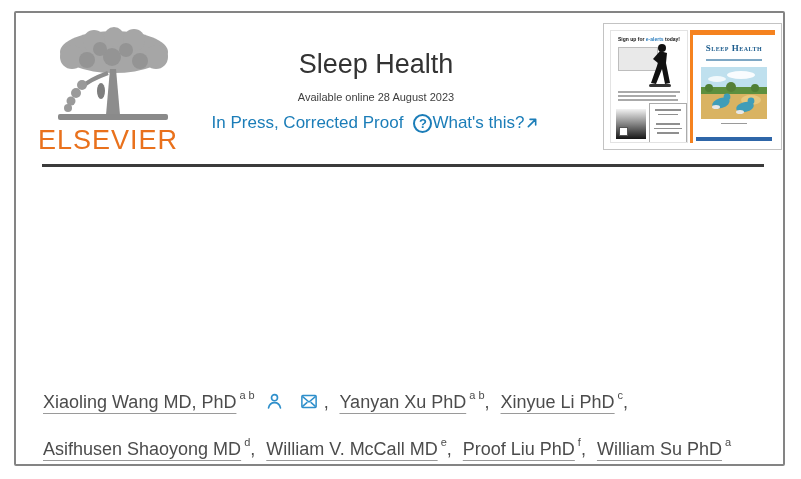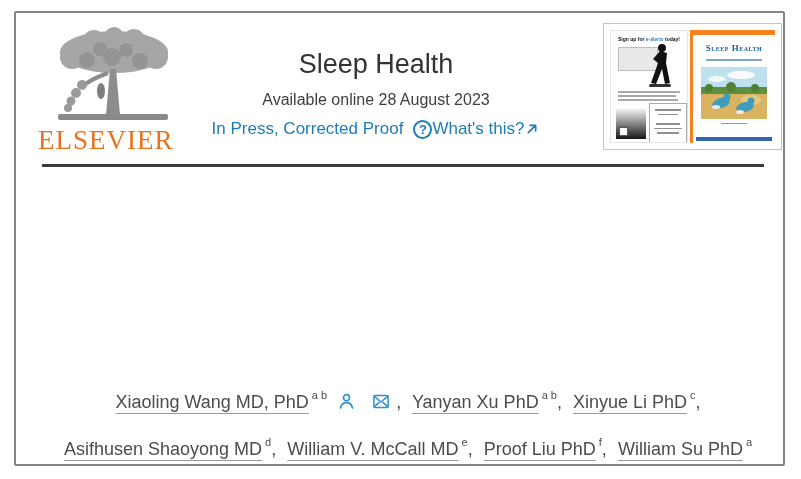--- a/index.html
+++ b/index.html
@@ -4,27 +4,27 @@
 <style>
   html,body{margin:0;padding:0;background:#fff;}
   .canvas{position:relative;width:801px;height:479px;background:#fff;
     font-family:"Liberation Sans",sans-serif;overflow:hidden;}
   .frame{position:absolute;left:14px;top:11px;width:771px;height:455px;
     border:2px solid #848484;border-radius:2px;background:#fff;box-sizing:border-box;}
 
   
   .publisher{position:absolute;left:22px;top:14px;width:160px;}
   .tree{display:block;margin-left:4px;}
-  .wordmark{font-family:Liberation Serif, serif;font-size:27px;letter-spacing:1px;
+  .wordmark{font-family:Liberation Sans, sans-serif;font-size:27px;letter-spacing:1px;
     color:#e9711c;margin-top:2px;}
 
   
   .journal-block{position:absolute;left:150px;top:36px;width:420px;text-align:center;}
   .journal-title{font-size:27px;color:#333;}
-  .availability{font-size:16px;color:#3e3e3e;margin-top:11px;}
+  .availability{font-size:11px;color:#3e3e3e;margin-top:11px;}
   .status-row{margin-top:10px;font-size:17px;color:#1b7db8;display:flex;
     align-items:center;justify-content:center;}
   .status{margin-right:10px;}
   .q-circle{width:19px;height:19px;border:2px solid #1b7db8;border-radius:50%;
     display:inline-flex;align-items:center;justify-content:center;
     font-size:13px;font-weight:bold;color:#1b7db8;box-sizing:border-box;}
   .whats-this{color:#1b7db8;cursor:pointer;}
   .ne-arrow{display:inline-block;}
 
   
@@ -63,21 +63,21 @@
 
   
   .title{position:absolute;left:27px;top:175px;margin:0;font-weight:400;
     font-family:"Liberation Serif",serif;font-size:40px;line-height:50px;
     color:#262626;letter-spacing:.2px;}
   .title span{display:block;}
 
   
   .authors{position:absolute;left:27px;top:362px;width:730px;font-size:18px;
     color:#4c4c4c;}
-  .authors-line{line-height:40px;white-space:nowrap;text-align:center;}
+  .authors-line{line-height:40px;white-space:nowrap;}
   .author-name{color:#4c4c4c;text-decoration:underline;cursor:pointer;
     text-decoration-color:#9a9a9a;text-underline-offset:5px;text-decoration-thickness:1.2px;}
   .sup{font-size:11px;vertical-align:9px;margin-left:3px;color:#4c4c4c;}
   .sep{margin-right:6px;}
   .au-icon{display:inline-block;vertical-align:-3px;margin:0 5px;cursor:pointer;}
 </style>
 </head>
 <body>
 
 <div class="canvas">

